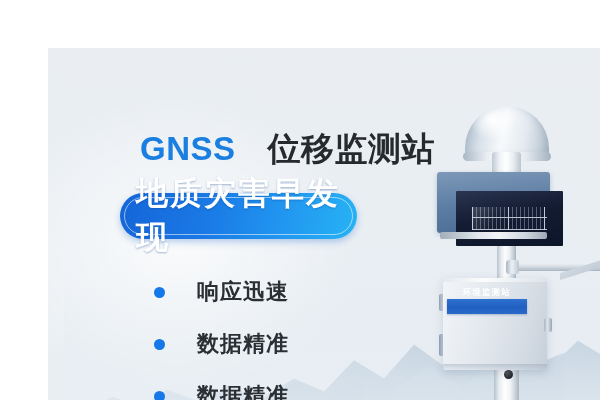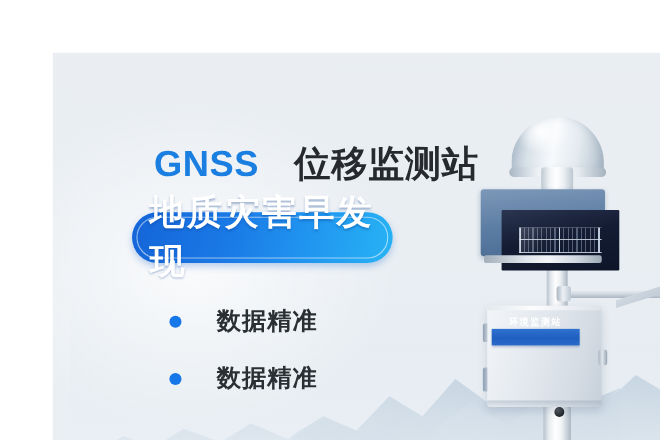--- a/index.html
+++ b/index.html
@@ -276,20 +276,24 @@
       <span class="hl-en">GNSS</span><span class="hl-cn">位移监测站</span>
     </div>
 
     <div class="pill">
       <span class="pill-text">地质灾害早发现</span>
     </div>
 
     <div class="feature-list">
       <div class="feature">
         <span class="dot"></span>
+        <span class="feature-label">响应迅速</span>
+      </div>
+      <div class="feature">
+        <span class="dot"></span>
         <span class="feature-label">数据精准</span>
       </div>
       <div class="feature">
         <span class="dot"></span>
         <span class="feature-label">数据精准</span>
       </div>
     </div>
 
   </div>
 

